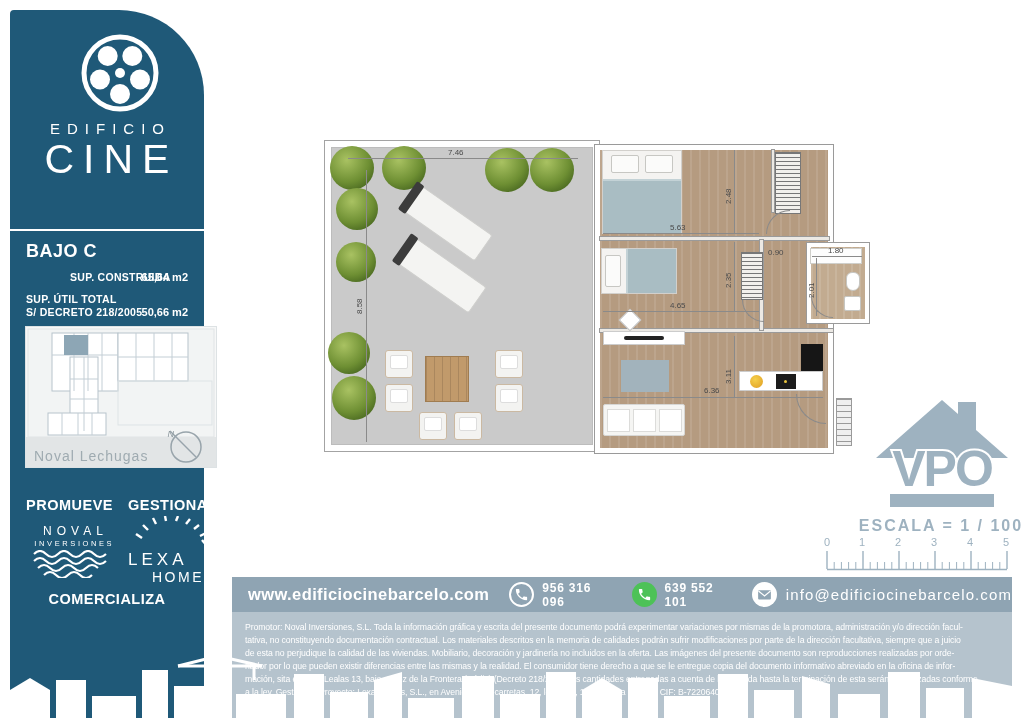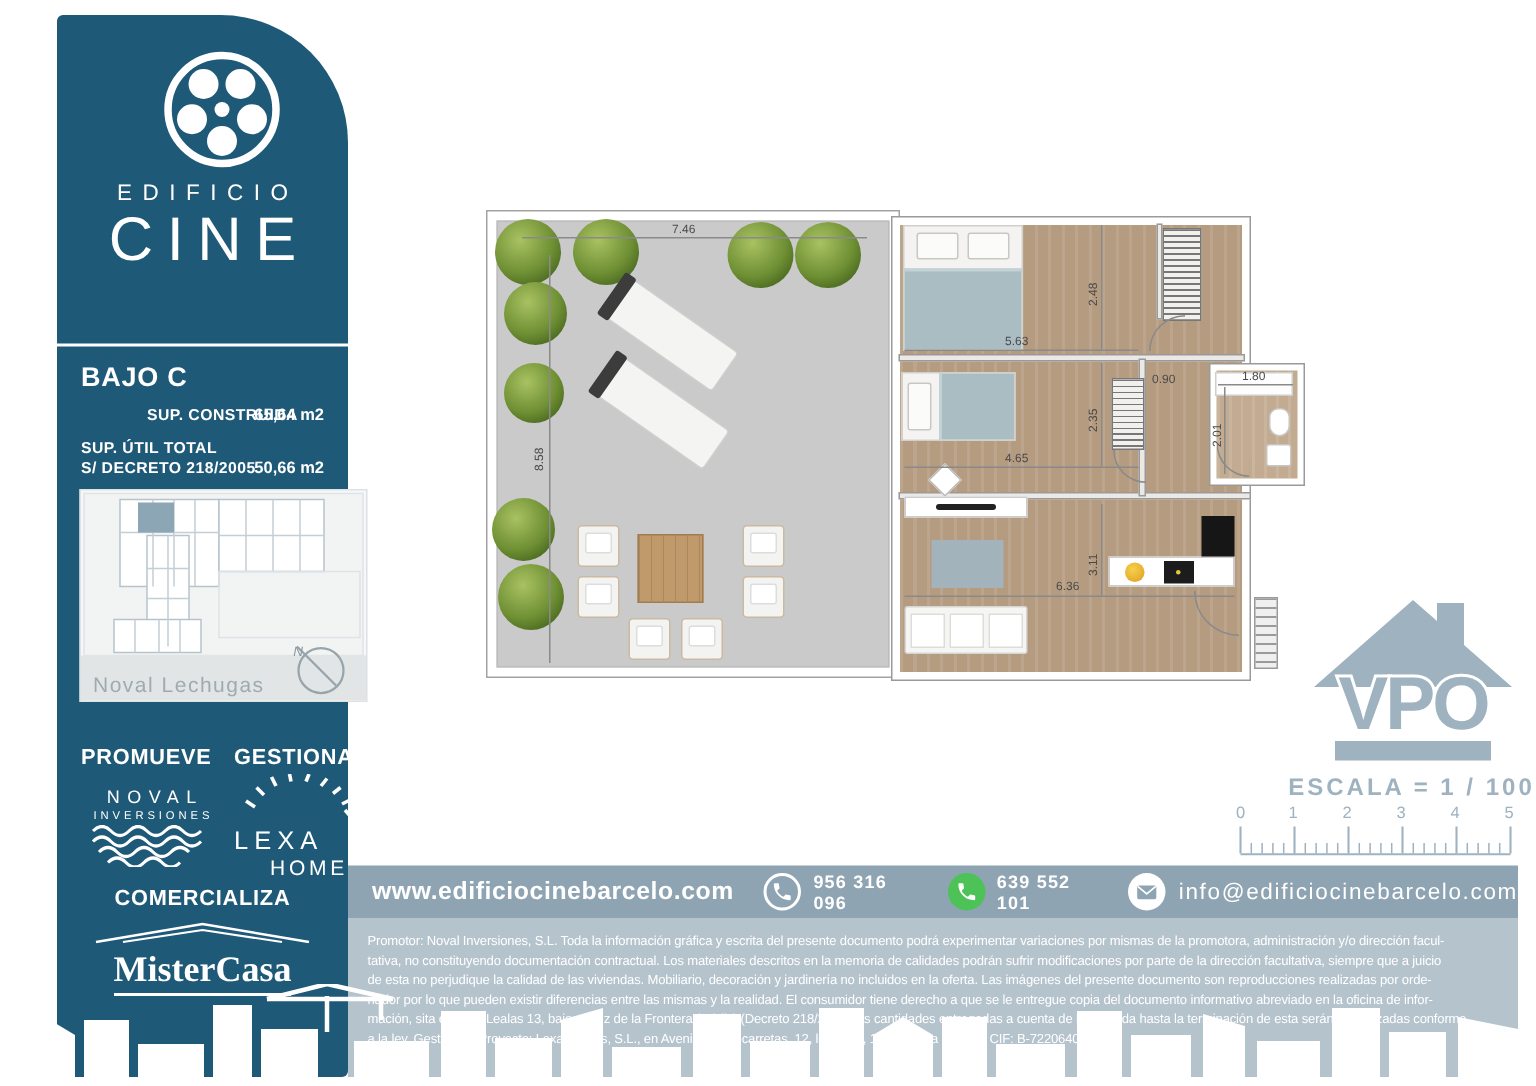--- a/index.html
+++ b/index.html
@@ -2,21 +2,21 @@
 <html><head>
 <meta charset="utf-8">
 <style>
   * { margin:0; padding:0; box-sizing:border-box; }
   html,body { width:1024px; height:724px; background:#fff; font-family:"Liberation Sans", sans-serif; }
   .page { position:relative; width:1024px; height:724px; background:#fff; overflow:hidden; }
   .abs { position:absolute; }
 
   
   .sidebar { position:absolute; left:10px; top:10px; width:194px; height:708px;
-             background:#1f5978; border-radius:4px 85px 4px 4px; color:#fff;margin-left:28px; }
+             background:#1f5978; border-radius:4px 85px 4px 4px; color:#fff; }
   .brand-edificio { position:absolute; top:110px; width:100%; text-align:center;
              font-size:15px; letter-spacing:7px; text-indent:7px; font-weight:400; }
   .brand-cine { position:absolute; top:126px; width:100%; text-align:center;
              font-size:41px; letter-spacing:9px; text-indent:9px; font-weight:400; }
   .brand-barcelo { position:absolute; top:170px; width:100%; text-align:center;
              font-size:23px; letter-spacing:4.5px; text-indent:4.5px; font-weight:400; }
   .divider { position:absolute; left:0; top:219px; width:100%; height:2px; background:#fff; }
   .unit-title { position:absolute; left:16px; top:231px; font-size:18px; font-weight:bold; letter-spacing:.5px; }
   .srow-label { font-size:10.5px; font-weight:bold; letter-spacing:.3px; line-height:13px; }
   .srow-value { font-size:11px; font-weight:bold; position:absolute; right:16px; }
@@ -191,27 +191,20 @@
           <line x1="66" y1="13" x2="71" y2="9"></line>
             <line x1="72" y1="20" x2="78" y2="17"></line>
           <line x1="74" y1="24" x2="86" y2="38"></line>
         </g>
       </svg>
       <div class="lexa-txt1">LEXA</div>
       <div class="lexa-txt2">HOMES</div>
     </div>
 
     <div class="comercializa">COMERCIALIZA</div>
-    <div class="mistercasa">
-      <svg width="150" height="15" viewBox="0 0 150 15">
-        <polyline points="4,14 75,2 146,14" fill="none" stroke="#fff" stroke-width="1.6"></polyline>
-        <polyline points="22,14 75,6 128,14" fill="none" stroke="#fff" stroke-width="1.4"></polyline>
-      </svg>
-      <div><span class="mistercasa-text">MisterCasa</span></div>
-    </div>
   </aside>
 
   <div class="plan">
     <div class="terrace">
         <div class="terrace-floor"></div>
       </div>
     <div class="indoor">
         <div class="indoor-floor"></div>
       </div>
     <div class="bath">

